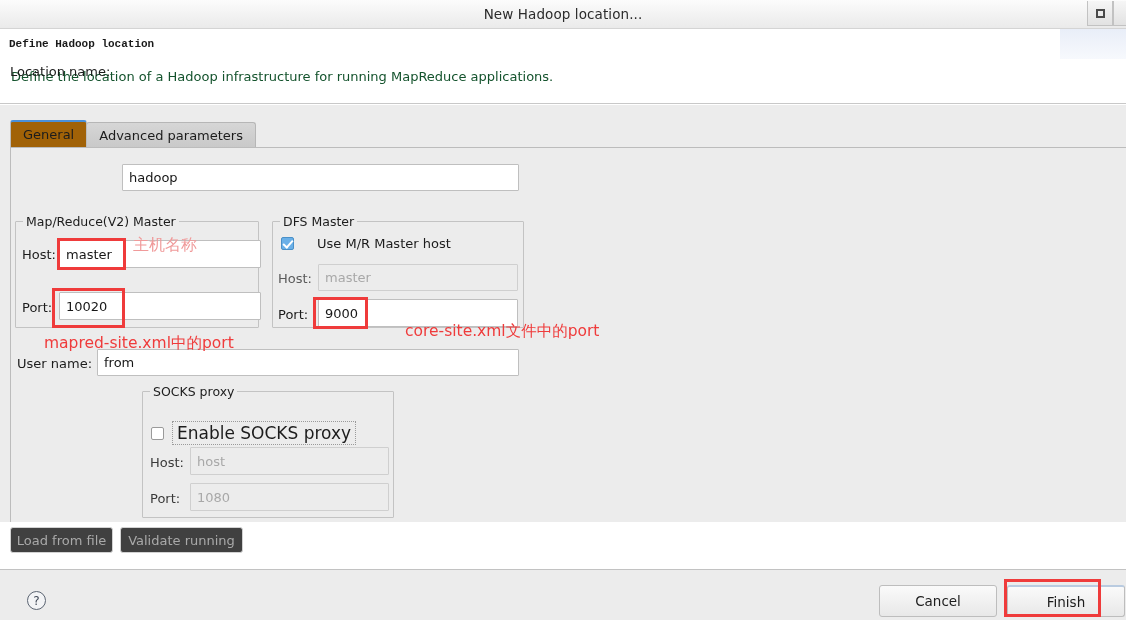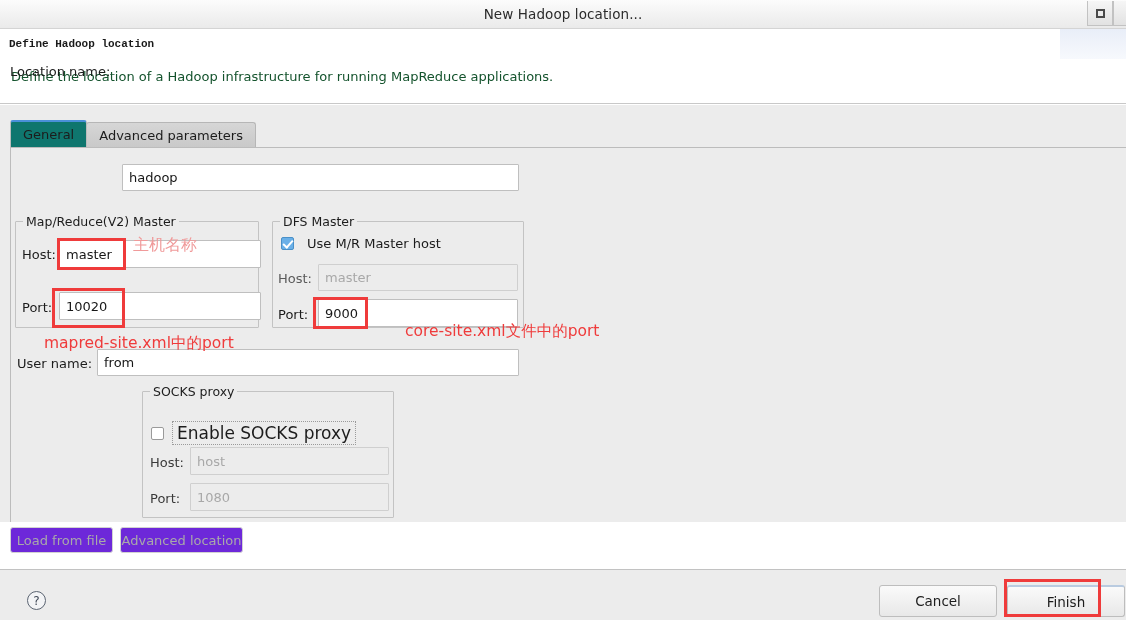--- a/index.html
+++ b/index.html
@@ -109,21 +109,21 @@
     height: 25px;
     box-sizing: border-box;
     padding: 0 12px;
     display: flex;
     align-items: center;
     font-size: 13px;
     color: #1c1c1c;
     position: relative;
   }
   .tab.active {
-    background: #0f766e;
+    background: #a16207;
     border: 1px solid #bcbcbc;
     border-bottom: none;
     border-top: 2px solid #4a90d9;
     border-radius: 3px 3px 0 0;
     height: 27px;
     z-index: 3;
   }
   .tab.inactive {
     background: linear-gradient(to bottom, #d6d6d6, #c9c9c9);
     border: 1px solid #b6b6b6;
@@ -206,21 +206,21 @@
   .mr-host-input { position: absolute; left: 59px; top: 240px; width: 202px; height: 28px; }
   .mr-port-label { left: 22px; top: 300px; }
   .mr-port-input { position: absolute; left: 59px; top: 292px; width: 202px; height: 28px; }
 
   
   .dfs-check-wrap {
     position: absolute;
     left: 281px; top: 236px;
     display: flex;
     align-items: center;
-    gap: 13px;
+    gap: 23px;
   }
   .cb {
     width: 13px; height: 13px;
     box-sizing: border-box;
     border: 1px solid #9a9a9a;
     background: #ffffff;
     border-radius: 2px;
     position: relative;
     flex: 0 0 auto;
   }
@@ -274,21 +274,21 @@
     border-radius: 3px;
     font-size: 13px;
     color: #1c1c1c;
     display: flex;
     align-items: center;
     justify-content: center;
   }
   .btn.disabled {
     color: #a9a9a9;
     border-color: #d2d2d2;
-    background: #6d28d9;
+    background: #404040;
   }
   .btn-loadfile { position: absolute; left: 10px; top: 527px; width: 103px; height: 26px; }
   .btn-validate { position: absolute; left: 120px; top: 527px; width: 123px; height: 26px; }
 
   
   .footer {
     position: absolute;
     left: 0; top: 569px;
     width: 1126px; height: 51px;
     background: #ececec;
@@ -430,21 +430,21 @@
 </div>
 <div class="row-label socks-port-label" style="position:absolute;">Port:</div>
 <div class="field disabled ph socks-port-input">
   <span>1080</span>
 </div>
 
 <div class="btn disabled btn-loadfile">
   <span>Load from file</span>
 </div>
 <div class="btn disabled btn-validate">
-  <span>Advanced location</span>
+  <span>Validate running</span>
 </div>
 
 <div class="footer">
   <div class="help-icon">
     <span>?</span>
   </div>
   <div class="btn btn-cancel">
     <span>Cancel</span>
   </div>
   <div class="btn btn-finish">

